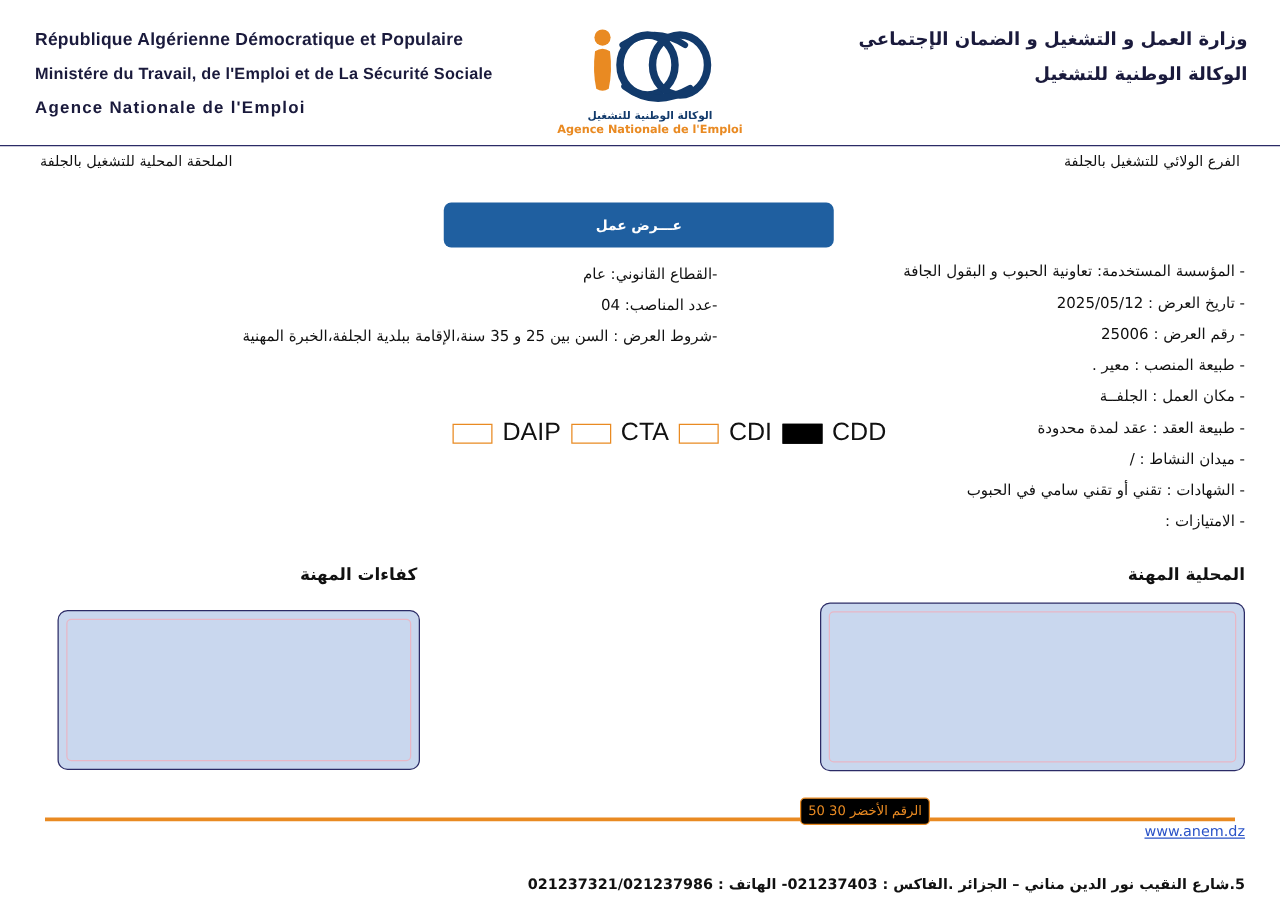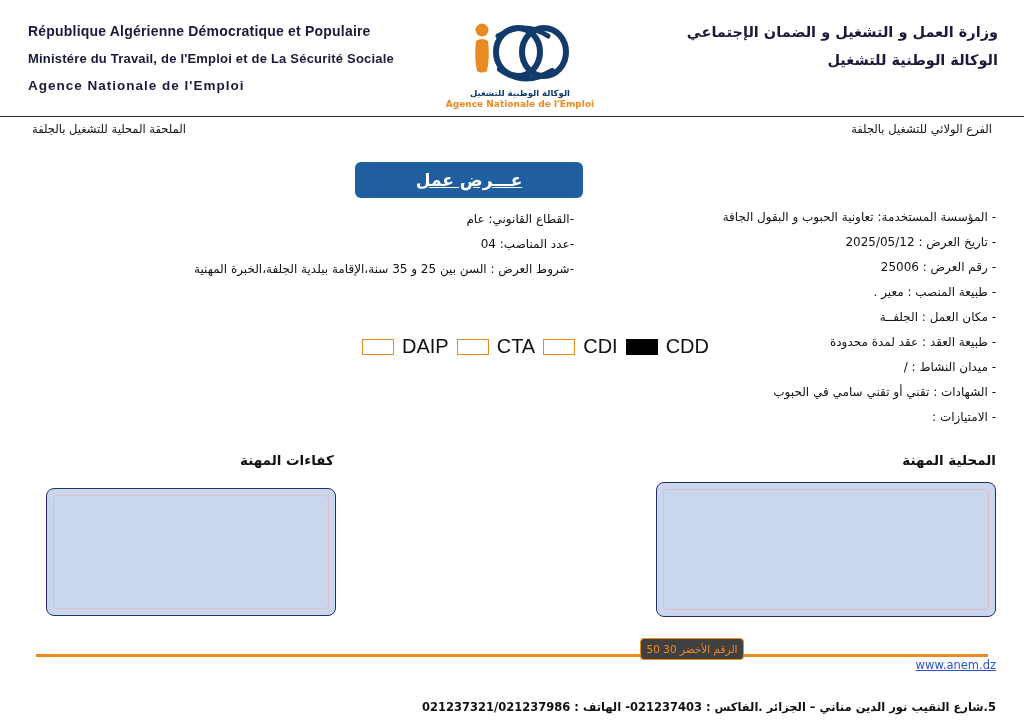--- a/index.html
+++ b/index.html
@@ -86,32 +86,31 @@
     right: 32px; top: 122px;
     direction: rtl;
     font-size: 11.5px;
     color: #111;
   }
 
   
   .title-banner {
     position: absolute;
     left: 355px; top: 162px;
-    width: 228px; height: 36px;
+    width: 312px; height: 36px;
     background: #1f5fa0;
     border-radius: 6px;
     color: #ffffff;
-    font-size: 17px;
+    font-size: 11px;
     font-weight: bold;
     display: flex;
     align-items: center;
     justify-content: center;
     direction: rtl;
     letter-spacing: 1.5px;
-    text-decoration: underline;
   }
 
   
   .info-right {
     position: absolute;
     right: 28px; top: 205px;
     width: 330px;
     direction: rtl;
     text-align: right;
     font-size: 12px;
@@ -191,21 +190,21 @@
     position: absolute;
     left: 36px; top: 654px; width: 952px; height: 3px;
     background: #e98a22;
   }
   .green-number {
     position: absolute;
     left: 640px; top: 638px;
     width: 104px; height: 22px;
     border: 1.4px solid #e98a22;
     border-radius: 4px;
-    background: #404040;
+    background: #000000;
     color: #e98a22;
     font-size: 10.5px;
     direction: rtl;
     display: flex;
     align-items: center;
     justify-content: center;
   }
   .website {
     position: absolute;
     right: 28px; top: 658px;

